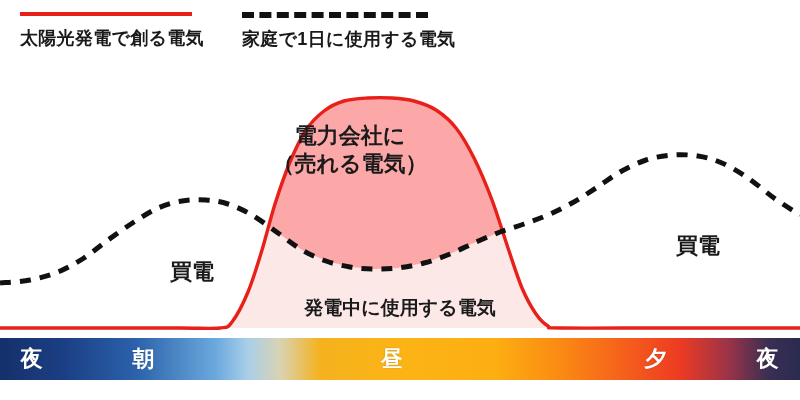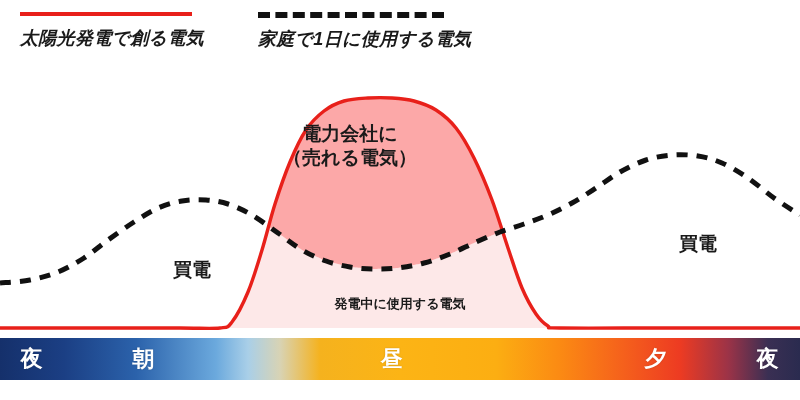--- a/index.html
+++ b/index.html
@@ -15,24 +15,23 @@
     overflow: hidden;
     font-family: "Liberation Sans", "DejaVu Sans", sans-serif;
   }
 
   
   .legend-item {
     position: absolute;
     display: flex;
     flex-direction: column;
     align-items: flex-start;
-    font-style: italic;
   }
   #legend-solar { left: 20px; top: 12px; }
-  #legend-usage { left: 258px; top: 12px; justify-content: center; }
+  #legend-usage { left: 242px; top: 12px; justify-content: center; }
 
   .legend-swatch-solid {
     width: 172px;
     height: 4px;
     background: #e8201a;
     margin-bottom: 10px;
   }
   .legend-swatch-dashed {
     width: 186px;
     height: 0;
@@ -52,37 +51,37 @@
     position: absolute;
     left: 0;
     top: 0;
     width: 800px;
     height: 340px;
   }
 
   
   .annot {
     position: absolute;
-    font-size: 19px;
+    font-size: 22px;
     font-weight: 700;
     color: #1a1a1a;
     line-height: 1.28;
     white-space: nowrap;
   }
   #annot-sell {
     left: 350px;
     top: 122px;
     text-align: center;
     transform: translateX(-50%);
   }
   #annot-selfuse {
     left: 400px;
     top: 296px;
     transform: translateX(-50%);
-    font-size: 13px;
+    font-size: 19px;
   }
   #annot-buy-left {
     left: 192px;
     top: 258px;
     transform: translateX(-50%);
   }
   #annot-buy-right {
     left: 698px;
     top: 232px;
     transform: translateX(-50%);

